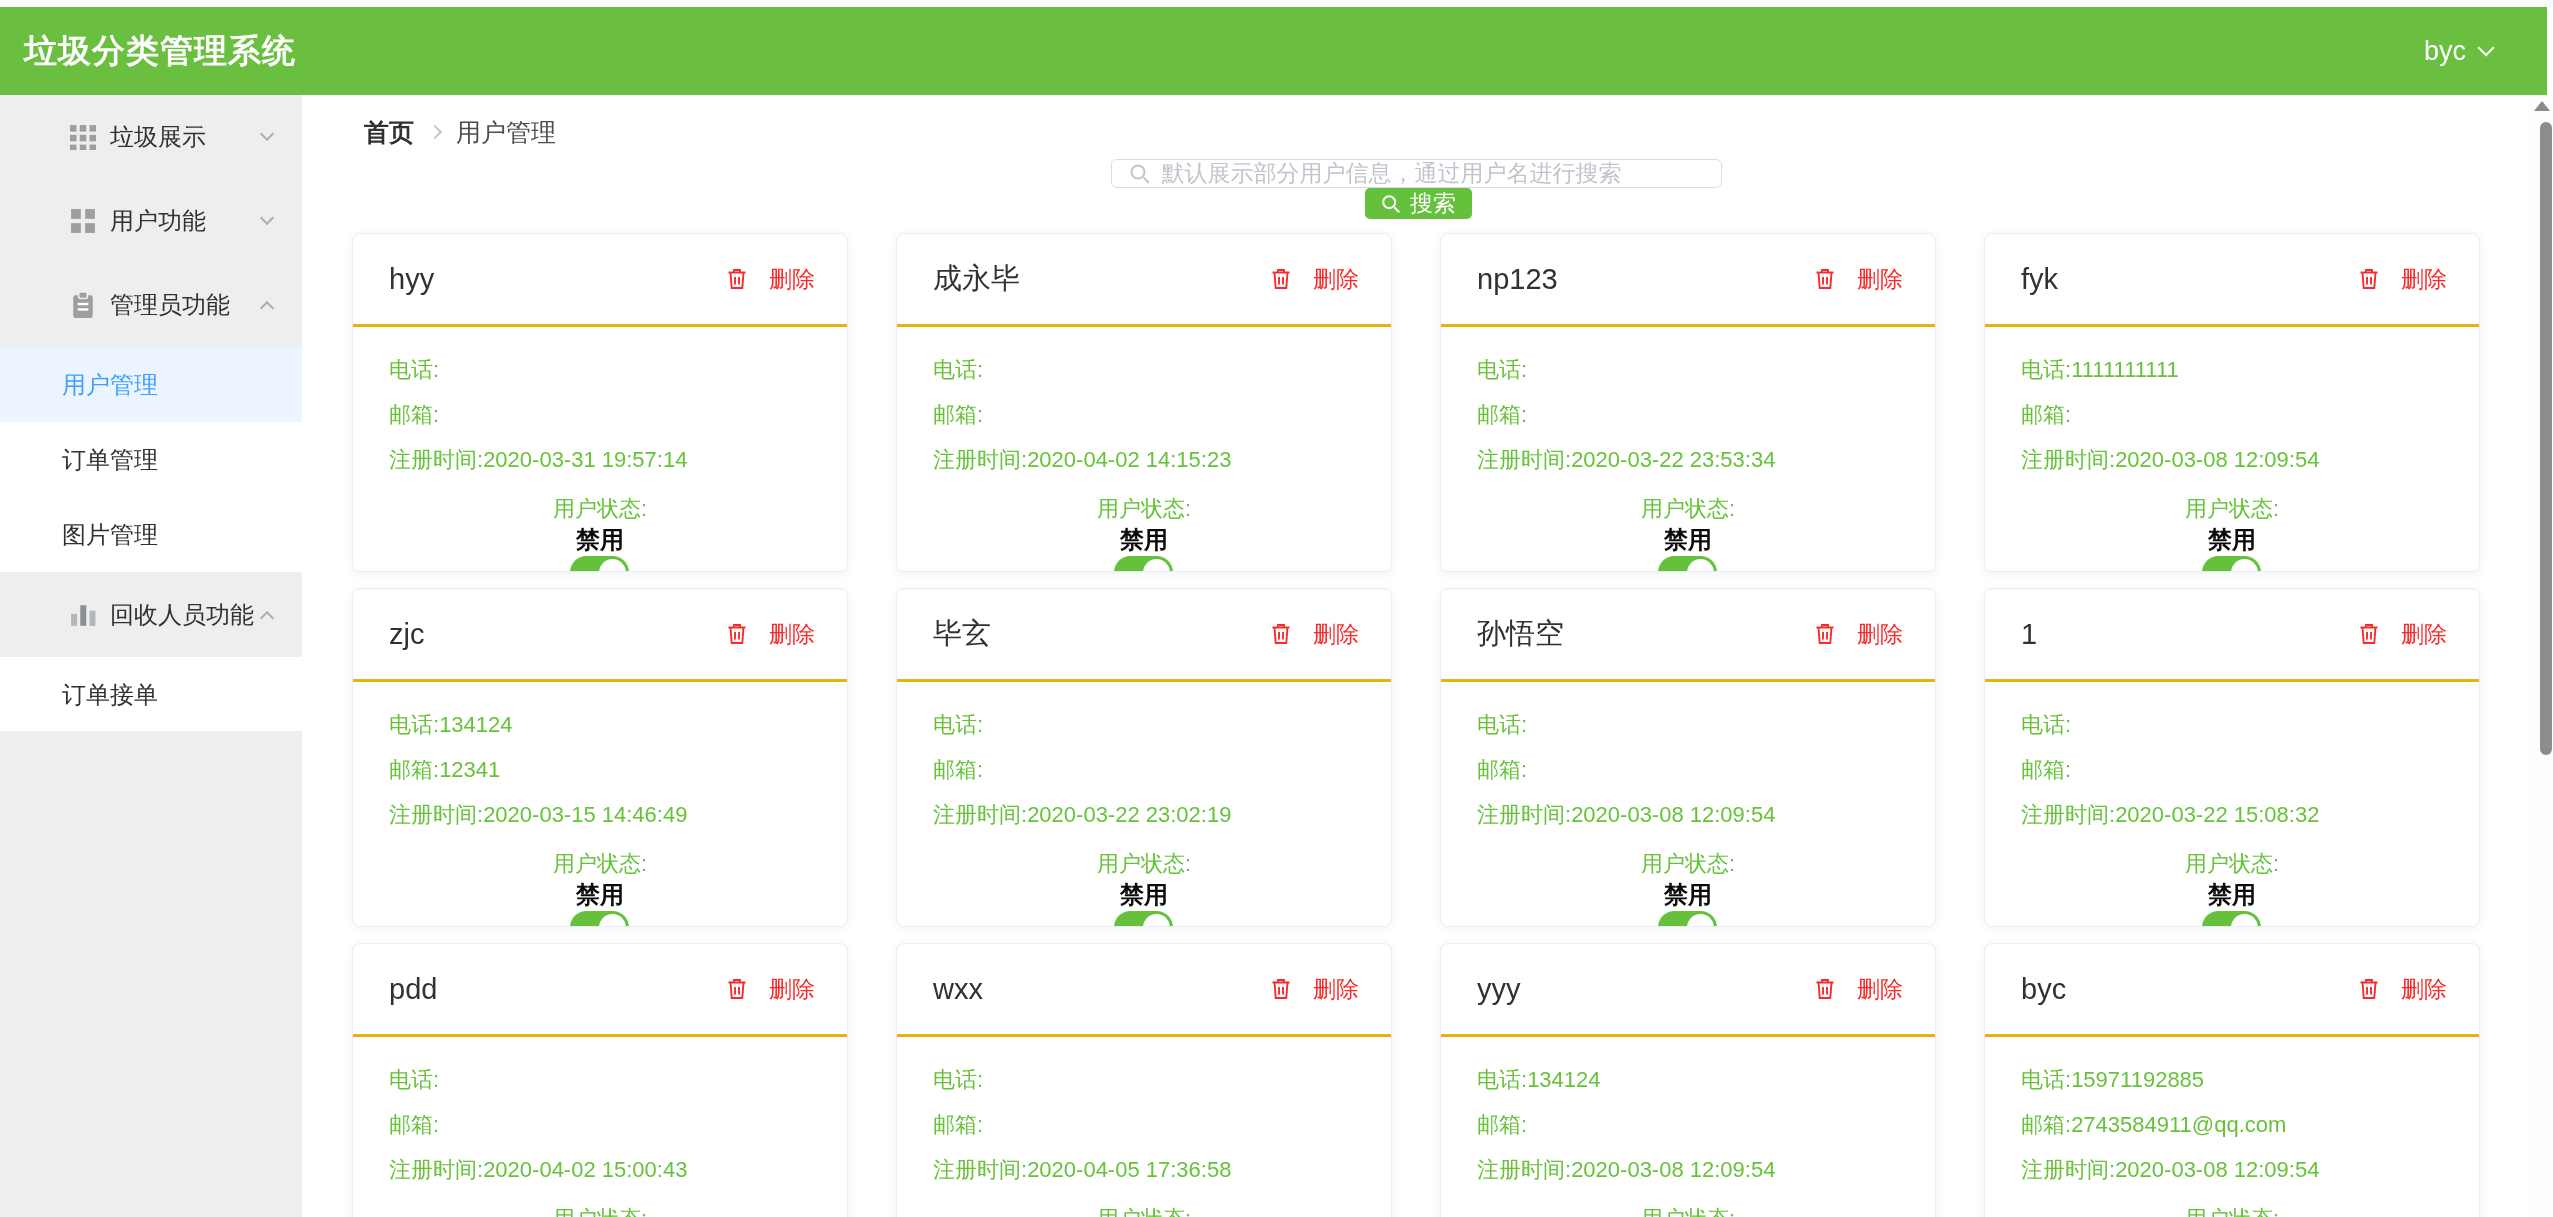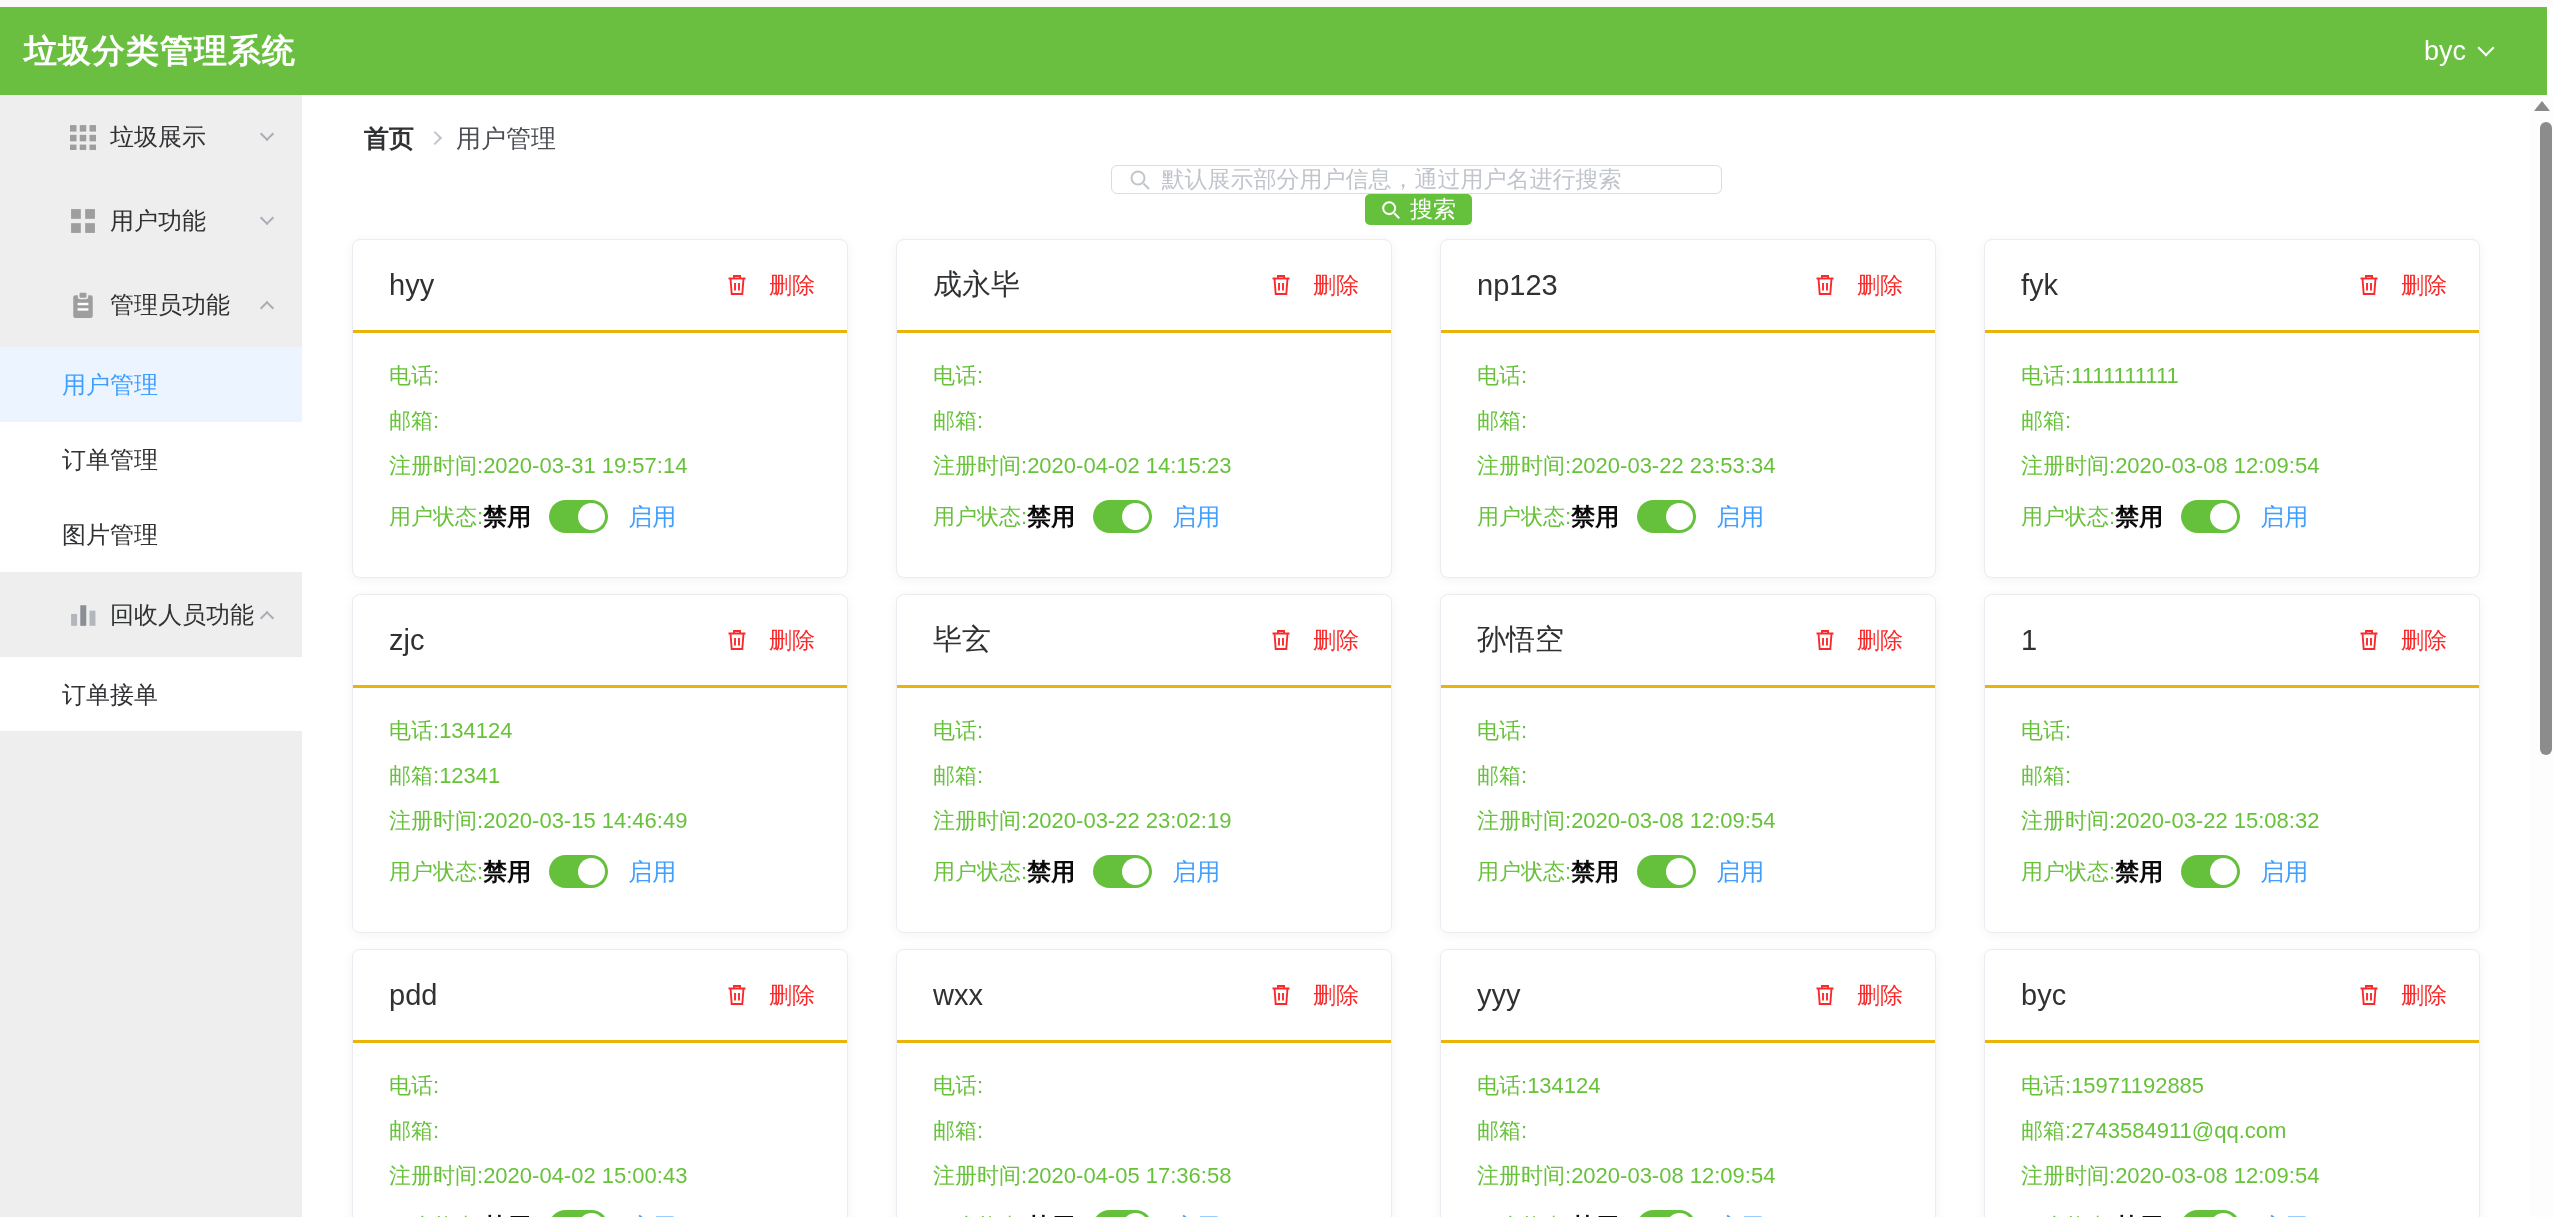--- a/index.html
+++ b/index.html
@@ -37,21 +37,21 @@
   .side-top{height:84px;display:flex;align-items:center;padding:0 30px 0 38px;font-size:24px;color:var(--dark);cursor:pointer;margin-left:32px;}
   .side-top .ic{width:26px;height:26px;margin-right:14px;flex:none;}
   .side-top .arrow{margin-left:auto;}
   .side-top.h85{height:85px;}
   .side-sub{height:75px;line-height:75px;padding-left:62px;background:#fff;font-size:24px;color:var(--dark);cursor:pointer;}
   .side-sub.h74{height:74px;}
   .side-sub.active{background:var(--active-bg);color:var(--blue);}
 
   
   .main{position:absolute;top:95px;left:302px;right:23px;bottom:0;background:#fff;overflow:hidden;}
-  .breadcrumb{margin:30px 0 0 62px;height:26px;display:flex;align-items:center;gap:16px;font-size:25px;}
+  .breadcrumb{margin:24px 0 0 62px;height:26px;display:flex;align-items:center;gap:16px;font-size:25px;}
   .breadcrumb .bc-home{font-weight:700;color:var(--dark);cursor:pointer;}
   .breadcrumb .bc-sep{display:inline-block;width:10px;height:10px;border-right:2px solid #c0c4cc;border-top:2px solid #c0c4cc;transform:rotate(45deg);}
   .breadcrumb .bc-current{color:#4a4d52;}
 
   .search-row{margin-top:19px;height:50px;display:flex;justify-content:center;align-items:center;flex-direction:column;}
   .search-box{width:611px;height:48px;border:1px solid #d9dce3;border-radius:6px;display:flex;align-items:center;
               padding:0 16px;background:#fff;}
   .search-box input{border:none;outline:none;flex:1;font-size:23px;color:#606266;background:transparent;
                     font-family:"Liberation Sans","DejaVu Sans",sans-serif;}
   .search-box input::placeholder{color:#c0c4cc;}
@@ -61,21 +61,21 @@
 
   .cards{margin:19px 50px 0;display:grid;grid-template-columns:repeat(4,1fr);gap:16px 48px;}
   .card{height:339px;background:#fff;border:1px solid var(--border);border-radius:8px;
         box-shadow:0 2px 12px rgba(0,0,0,.05);overflow:hidden;}
   .card-head{height:93px;display:flex;align-items:center;justify-content:space-between;
              padding:0 32px 0 36px;border-bottom:3px solid #eab308;}
   .card-name{font-size:29px;color:var(--dark);}
   .card-delete{display:flex;align-items:center;gap:20px;color:var(--red);font-size:23px;cursor:pointer;}
   .card-body{padding:32px 36px 0;}
   .card-line{height:22px;margin-bottom:23px;font-size:22px;color:var(--green-text);display:flex;align-items:center;}
-  .status-line{display:flex;align-items:center;margin-top:2px;}
+  .status-line{display:flex;align-items:center;margin-top:2px;flex-direction:column;}
   .status-label{font-size:22px;color:var(--green-text);}
   .status-value{font-size:24px;font-weight:700;color:#0a0a0a;}
   .switch{width:59px;height:33px;border-radius:17px;background:var(--green-accent);position:relative;
           margin:0 20px 0 18px;cursor:pointer;flex:none;}
   .switch .knob{position:absolute;top:3px;right:3px;width:27px;height:27px;border-radius:50%;background:#fff;}
   .enable-link{font-size:24px;color:var(--blue);cursor:pointer;}
 
   
   .scrollbar{position:absolute;top:95px;right:0;width:23px;bottom:0;background:#fdfdfd;}
   .sb-arrow{position:absolute;top:6px;left:50%;transform:translateX(-50%);width:0;height:0;

